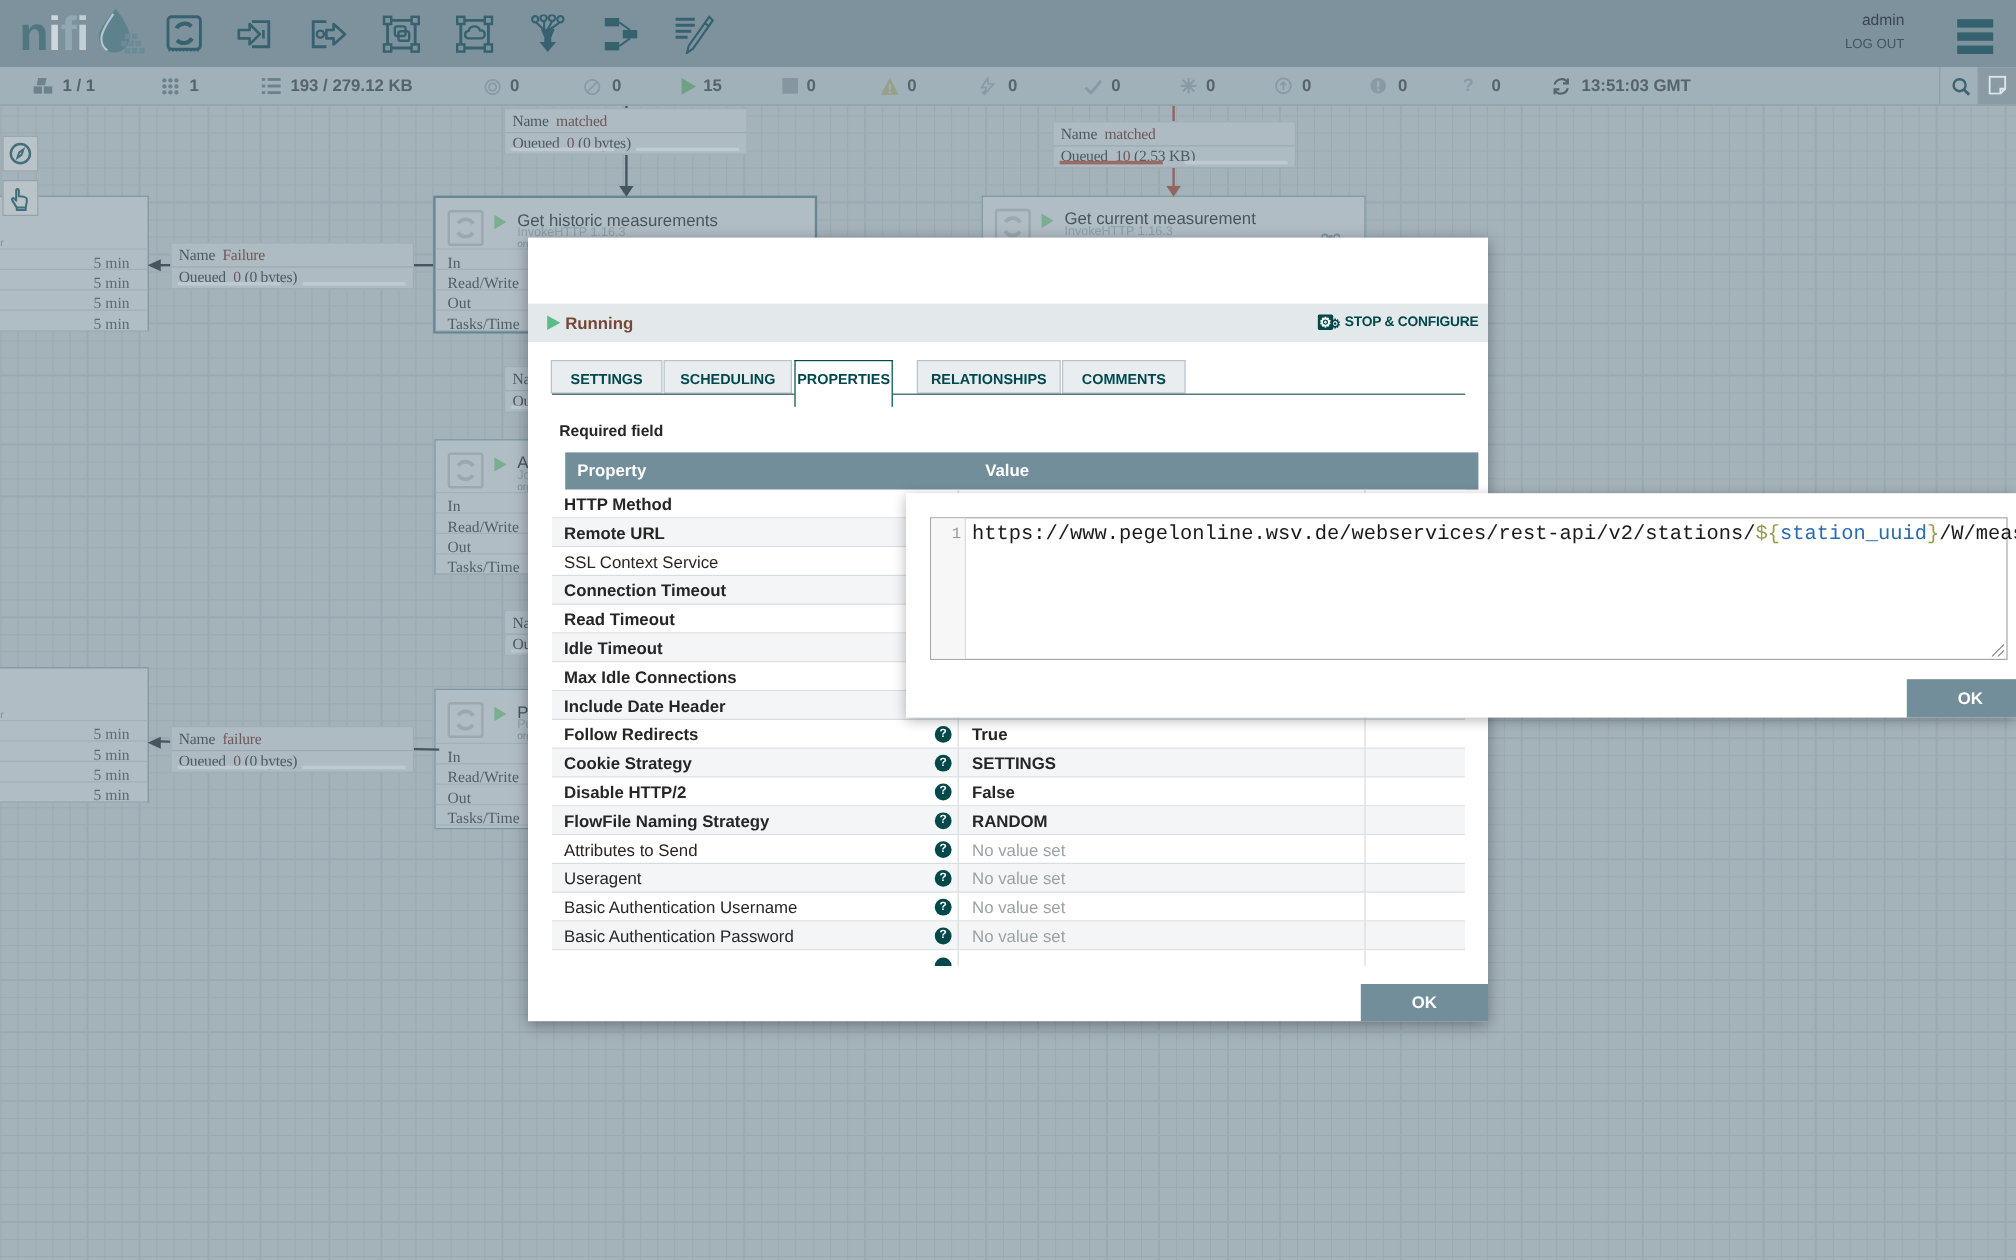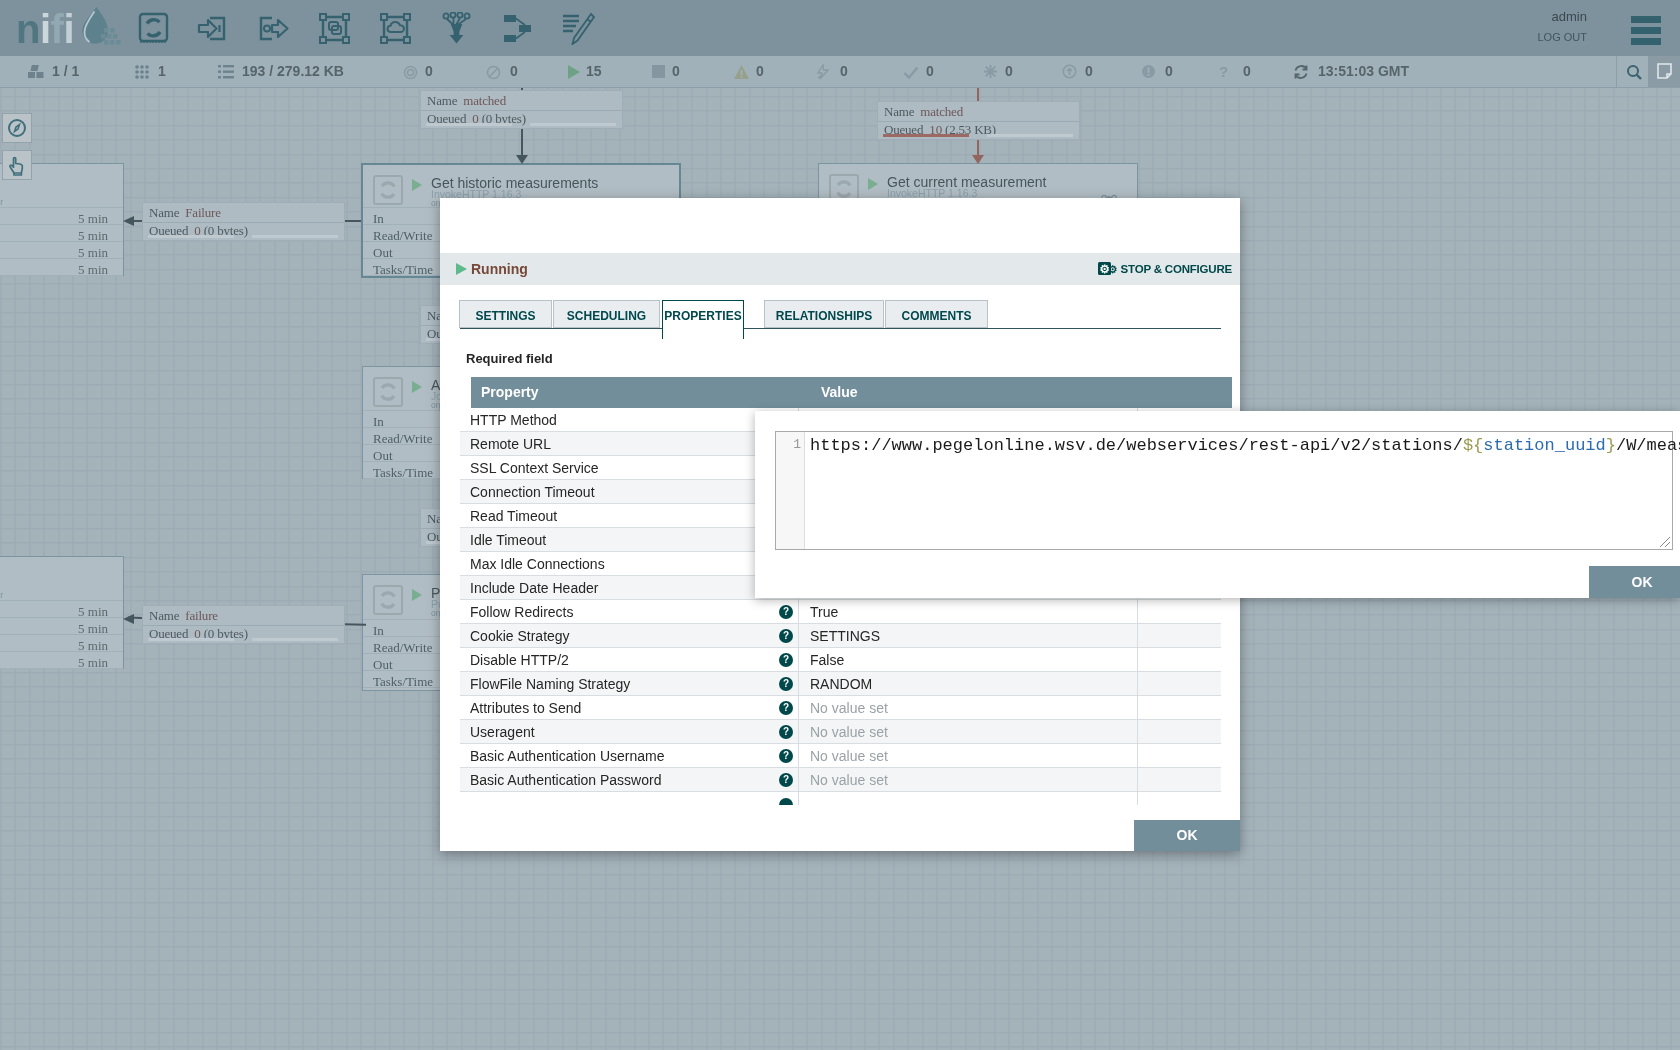--- a/index.html
+++ b/index.html
@@ -55,21 +55,21 @@
   
   #ptblhdr{position:absolute;left:20px;top:179px;width:761px;height:31px;background:#728e9b;color:#fff;font-size:14px;font-weight:bold;margin-left:11px;}
   #ptbl{position:absolute;left:20px;top:210px;width:761px;height:397px;overflow:hidden;}
   .trow{position:relative;width:761px;height:24px;border-bottom:1px solid #d7dde0;box-sizing:border-box;}
   .trow .pn{position:absolute;left:10px;top:4px;font-size:14px;color:#262626;}
   .trow .pv{position:absolute;left:350px;top:4px;font-size:14px;color:#262626;}
   .trow .nv{position:absolute;left:350px;top:4px;font-size:14px;color:#9ba2a6;text-align:right;}
   .trow .qm{position:absolute;left:319px;top:5px;width:14px;height:14px;border-radius:50%;background:#004849;color:#fff;font-size:10px;font-weight:bold;text-align:center;line-height:14px;}
   .trow .c1{position:absolute;left:338px;top:0;width:1px;height:24px;background:#d7dde0;}
   .trow .c2{position:absolute;left:677px;top:0;width:1px;height:24px;background:#d7dde0;}
-  .b{font-weight:normal;}
+  .b{font-weight:bold;}
   #mok{position:absolute;left:694px;top:622px;width:106px;height:31px;background:#728e9b;color:#fff;font-size:14px;font-weight:bold;text-align:center;line-height:31px;}
   
   #popup{left:755px;top:411px;width:925px;height:187px;background:#fff;box-shadow:0 2px 10px rgba(0,0,0,0.3);}
   #ed{position:absolute;left:20px;top:20px;width:898px;height:119px;border:1px solid #a8a8a8;box-sizing:border-box;background:#fff;}
   #ed .gut{position:absolute;left:0;top:0;width:29px;height:100%;background:#f7f7f7;border-right:1px solid #ddd;box-sizing:border-box;}
   #ed .ln{position:absolute;left:0;top:5px;width:25px;text-align:right;font-family:"Liberation Mono",monospace;font-size:13px;color:#999;}
   #ed .code{position:absolute;left:34px;top:4px;font-family:"Liberation Mono",monospace;font-size:17px;color:#1a1a1a;white-space:pre;text-align:right;}
   #ed .el{color:#999950;}
   #ed .ref{color:#2b6bb0;}
   #pok{position:absolute;left:834px;top:155px;width:106px;height:32px;background:#728e9b;color:#fff;font-size:14px;font-weight:bold;text-align:center;line-height:32px;}

